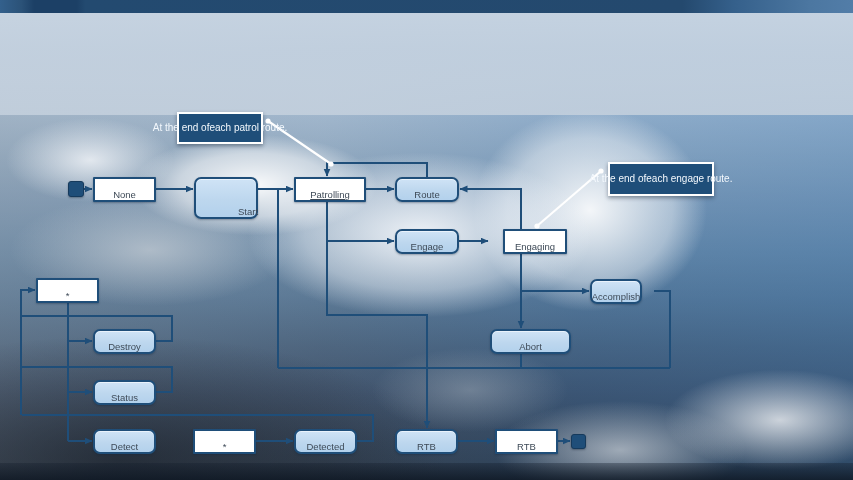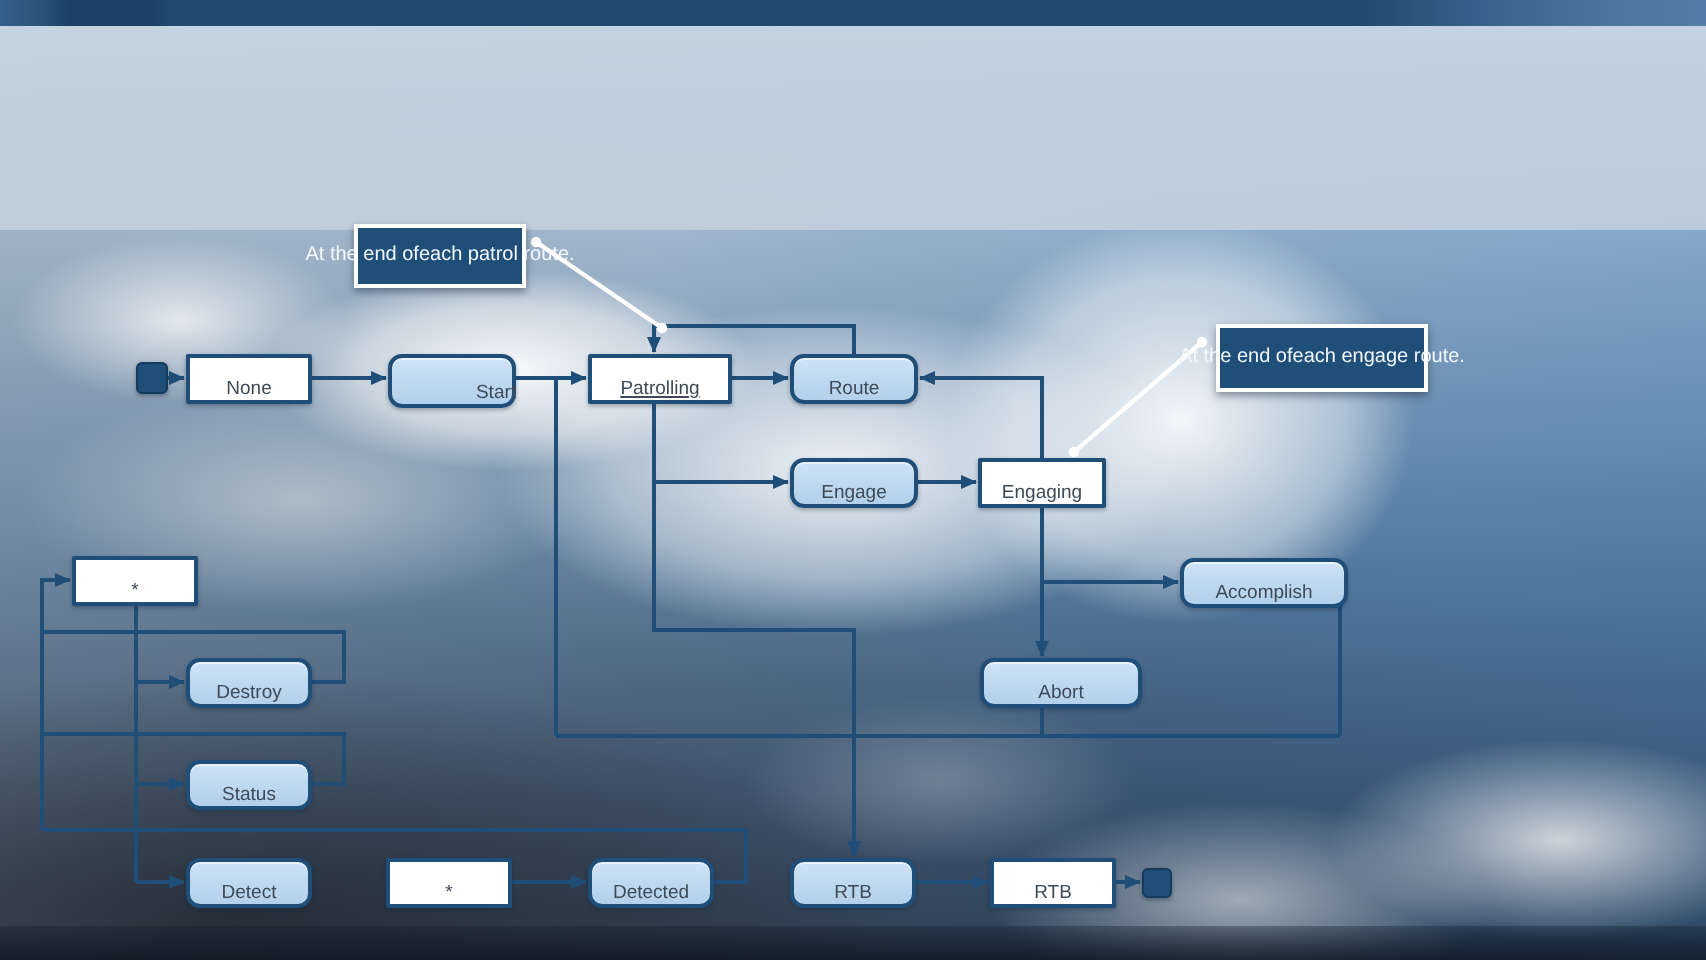--- a/index.html
+++ b/index.html
@@ -110,36 +110,36 @@
         <circle cx="601" cy="171" r="2.6" fill="#ffffff"></circle>
         <circle cx="537" cy="226" r="2.6" fill="#ffffff"></circle>
       </g>
   </svg>
 
   <div id="node-layer">
       <div class="node terminal" style="left: 68px; top: 181px; width: 16px; height: 16px;"></div>
       <div class="node state" style="left: 93px; top: 177px; width: 63px; height: 25px;">
         <span>None</span>
       </div>
-      <div class="node event" style="left: 194px; top: 177px; width: 64px; height: 27px; padding-left: 44px;">
+      <div class="node event" style="left: 194px; top: 177px; width: 64px; height: 42px; padding-left: 44px;">
         <span>Start</span>
       </div>
       <div class="node state" style="left: 294px; top: 177px; width: 72px; height: 25px; text-decoration: underline;">
         <span>Patrolling</span>
       </div>
       <div class="node event" style="left: 395px; top: 177px; width: 64px; height: 25px;">
         <span>Route</span>
       </div>
       <div class="node event" style="left: 395px; top: 229px; width: 64px; height: 25px;">
         <span>Engage</span>
       </div>
-      <div class="node state" style="left: 489px; top: 229px; width: 64px; height: 25px;">
+      <div class="node state" style="left: 503px; top: 229px; width: 64px; height: 25px;">
         <span>Engaging</span>
       </div>
-      <div class="node event" style="left: 590px; top: 279px; width: 84px; height: 25px;">
+      <div class="node event" style="left: 590px; top: 279px; width: 52px; height: 25px;">
         <span>Accomplish</span>
       </div>
       <div class="node event" style="left: 490px; top: 329px; width: 81px; height: 25px;">
         <span>Abort</span>
       </div>
       <div class="node state" style="left: 36px; top: 278px; width: 63px; height: 25px;">
         <span>*</span>
       </div>
       <div class="node event" style="left: 93px; top: 329px; width: 63px; height: 25px;">
         <span>Destroy</span>

